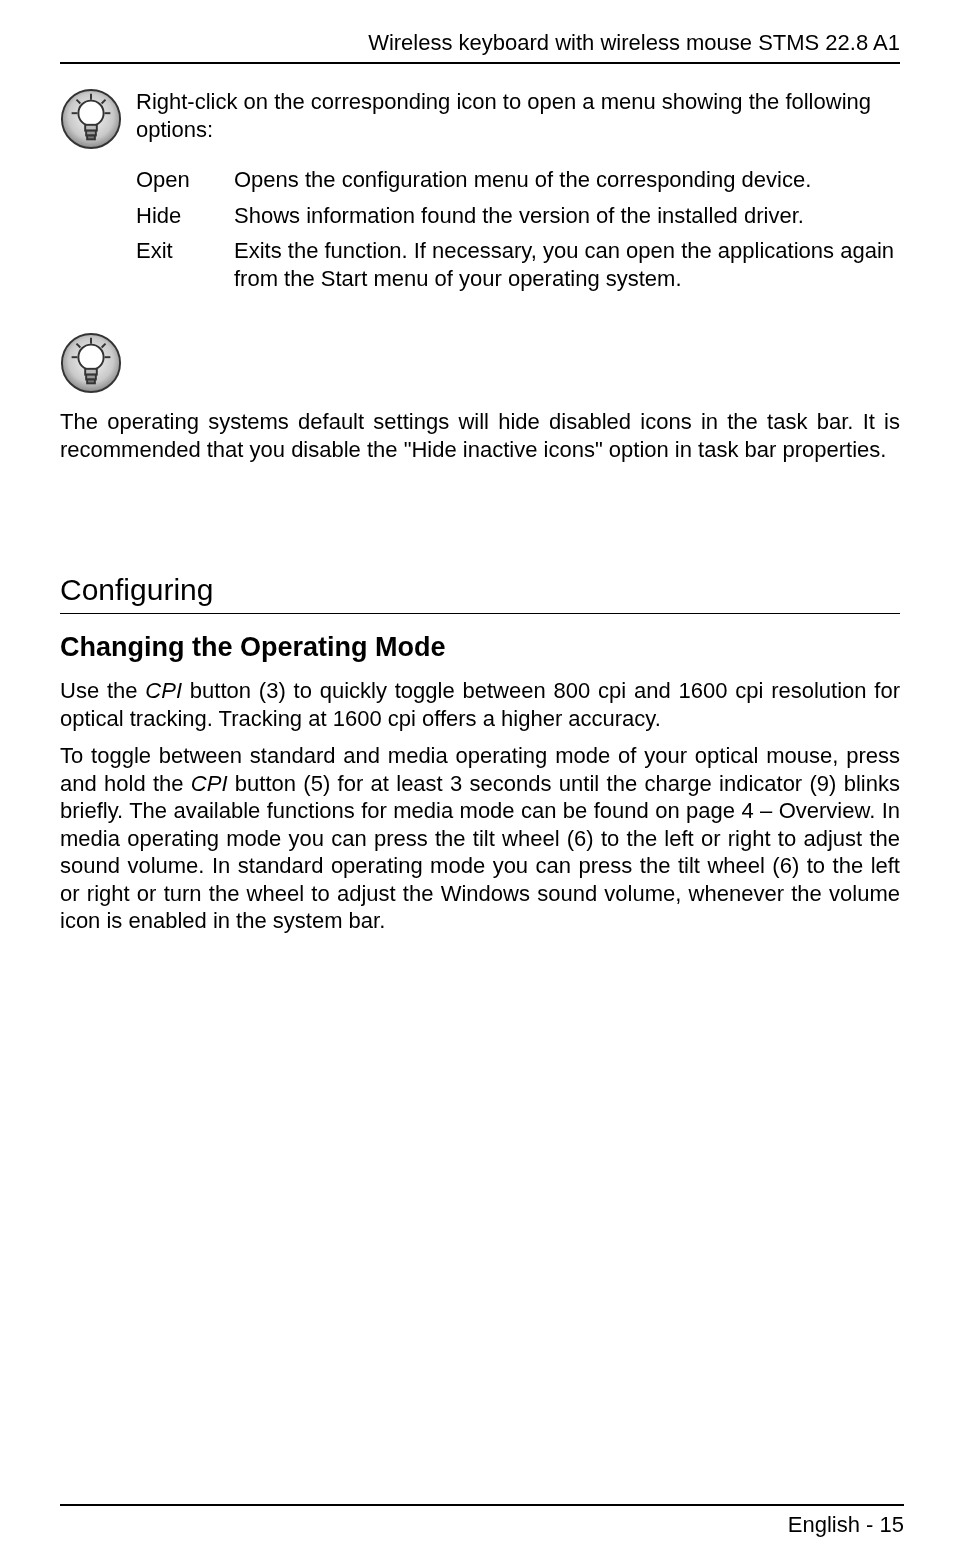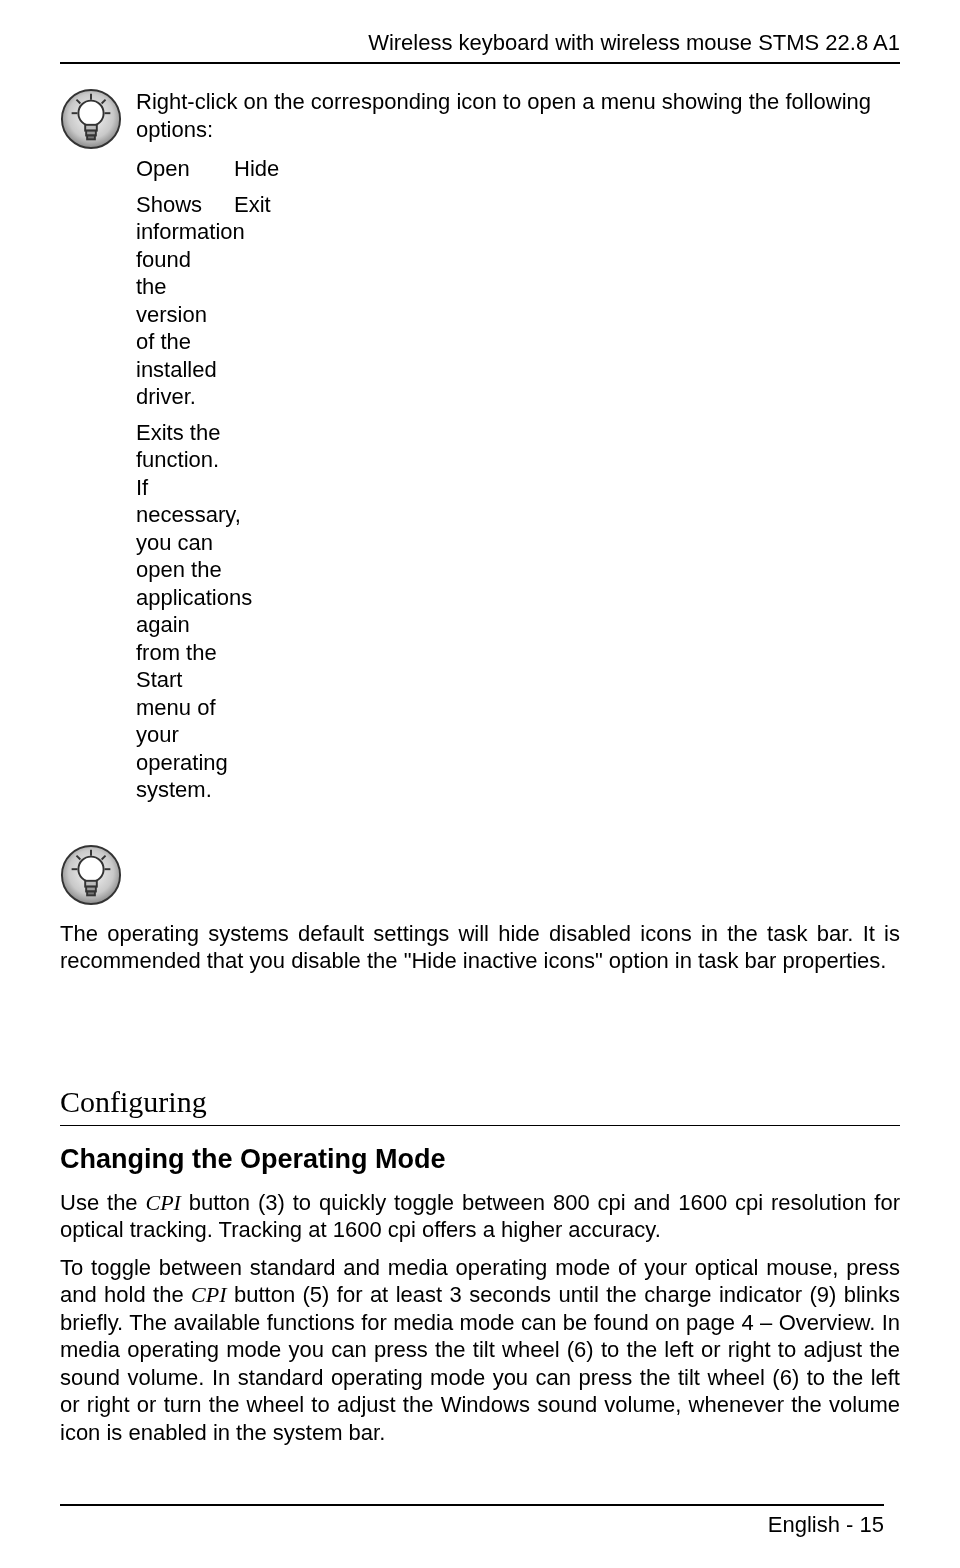--- a/index.html
+++ b/index.html
@@ -44,59 +44,58 @@
     width: 62px;
     height: 62px;
     flex: 0 0 62px;
   }
   .tip-body {
     flex: 1;
     font-size: 22px;
     line-height: 1.25;
   }
   .intro {
-    margin-bottom: 12px;
+    margin-bottom: 23px;
   }
   .opts {
     display: grid;
     grid-template-columns: 90px 1fr;
     column-gap: 30px;
     row-gap: 6px;
     font-size: 22px;
     line-height: 1.25;
     gap: 8px;
   }
   .opts .k { white-space: nowrap; }
   .justify {
     text-align: justify;
   }
   .section-h1 {
     font-size: 30px;
     font-weight: normal;
     margin-top: 110px;
     margin-bottom: 2px;
-    font-family: Liberation Serif, serif;
   }
   .section-h2 {
     font-size: 27px;
     font-weight: bold;
     margin-top: 4px;
     margin-bottom: 14px;
   }
   .para {
     font-size: 22px;
     line-height: 1.25;
     text-align: justify;
     margin-bottom: 10px;
   }
-  .italic { font-style: italic; font-family: Liberation Serif, serif; }
+  .italic { font-style: italic; }
   .footer {
     position: absolute;
     left: 60px;
-    right: 76px;
+    right: 56px;
     bottom: 30px;
   }
   .footer-text {
     text-align: right;
     font-size: 22px;
     margin-top: 6px;
   }
 </style>
 </head>
 <body>
@@ -122,20 +121,21 @@
       <line x1="17" y1="12" x2="21" y2="16" stroke="#333" stroke-width="2"></line>
       <line x1="47" y1="12" x2="43" y2="16" stroke="#333" stroke-width="2"></line>
       <rect x="26" y="38" width="12" height="6" fill="#bbb" stroke="#333" stroke-width="2"></rect>
       <rect x="27" y="44" width="10" height="5" fill="#999" stroke="#333" stroke-width="2"></rect>
       <rect x="28" y="49" width="8" height="4" fill="#777" stroke="#333" stroke-width="2"></rect>
     </svg>
     <div class="tip-body">
       <div class="intro">Right-click on the corresponding icon to open a menu showing the following options:</div>
       <div class="opts">
         <div class="k">Open</div>
+        <div>Opens the configuration menu of the corresponding device.</div>
         <div class="k">Hide</div>
         <div>Shows information found the version of the installed driver.</div>
         <div class="k">Exit</div>
         <div>Exits the function. If necessary, you can open the applications again from the Start menu of your operating system.</div>
       </div>
     </div>
   </div>
 
   <div class="tip-row" style="margin-top:40px;flex-direction:column;">
     <svg class="bulb" viewBox="0 0 64 64">

